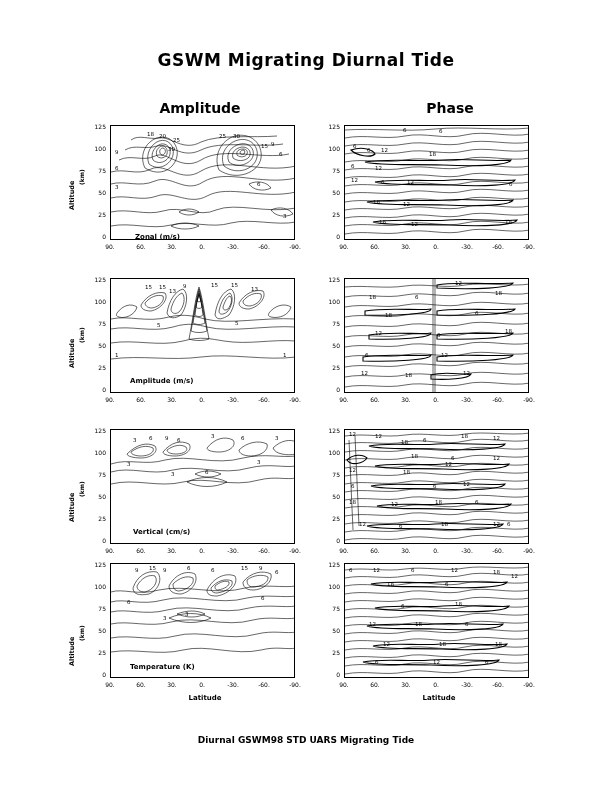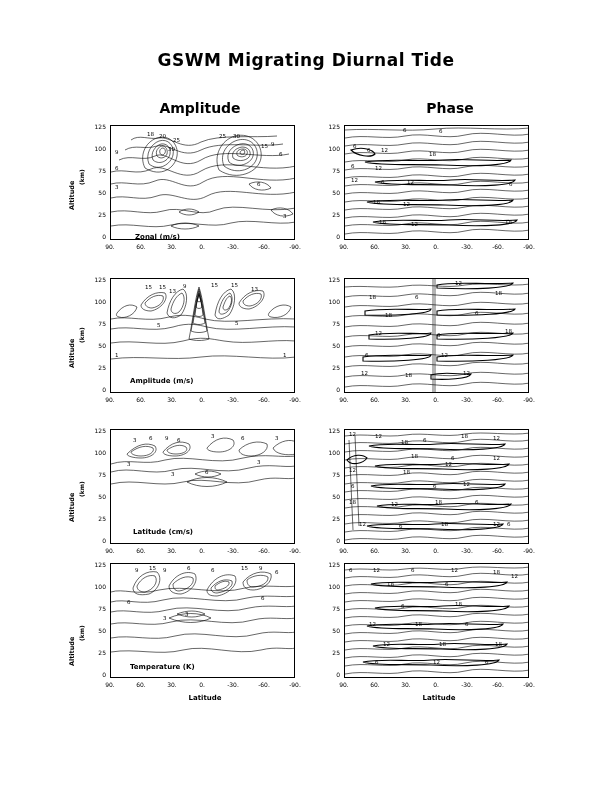--- a/index.html
+++ b/index.html
@@ -358,21 +358,21 @@
         <text class="lbl" x="66" y="12">6</text>
         <text class="lbl" x="100" y="8">3</text>
         <text class="lbl" x="130" y="10">6</text>
         <text class="lbl" x="164" y="10">3</text>
         <text class="lbl" x="16" y="36">3</text>
         <text class="lbl" x="60" y="46">3</text>
         <text class="lbl" x="94" y="44">6</text>
         <text class="lbl" x="146" y="34">3</text>
       </svg>
     </div>
-    <div class="panel-label" style="left:133px;top:528px;">Latitude (cm/s)</div>
+    <div class="panel-label" style="left:133px;top:528px;">Vertical (cm/s)</div>
 
     <div class="xtick" style="left:101px;top:547px;">90.</div>
     <div class="xtick" style="left:132px;top:547px;">60.</div>
     <div class="xtick" style="left:163px;top:547px;">30.</div>
     <div class="xtick" style="left:193px;top:547px;">0.</div>
     <div class="xtick" style="left:224px;top:547px;">-30.</div>
     <div class="xtick" style="left:255px;top:547px;">-60.</div>
     <div class="xtick" style="left:286px;top:547px;">-90.</div>
   </div>
 
@@ -567,14 +567,15 @@
     <div class="xtick" style="left:366px;top:681px;">60.</div>
     <div class="xtick" style="left:397px;top:681px;">30.</div>
     <div class="xtick" style="left:427px;top:681px;">0.</div>
     <div class="xtick" style="left:458px;top:681px;">-30.</div>
     <div class="xtick" style="left:489px;top:681px;">-60.</div>
     <div class="xtick" style="left:520px;top:681px;">-90.</div>
 
     <div class="xlabel" style="left:404px;top:694px;width:70px;">Latitude</div>
   </div>
 
+  <div class="footer">Diurnal GSWM98 STD UARS Migrating Tide</div>
 
 </div>
 
 </body></html>

